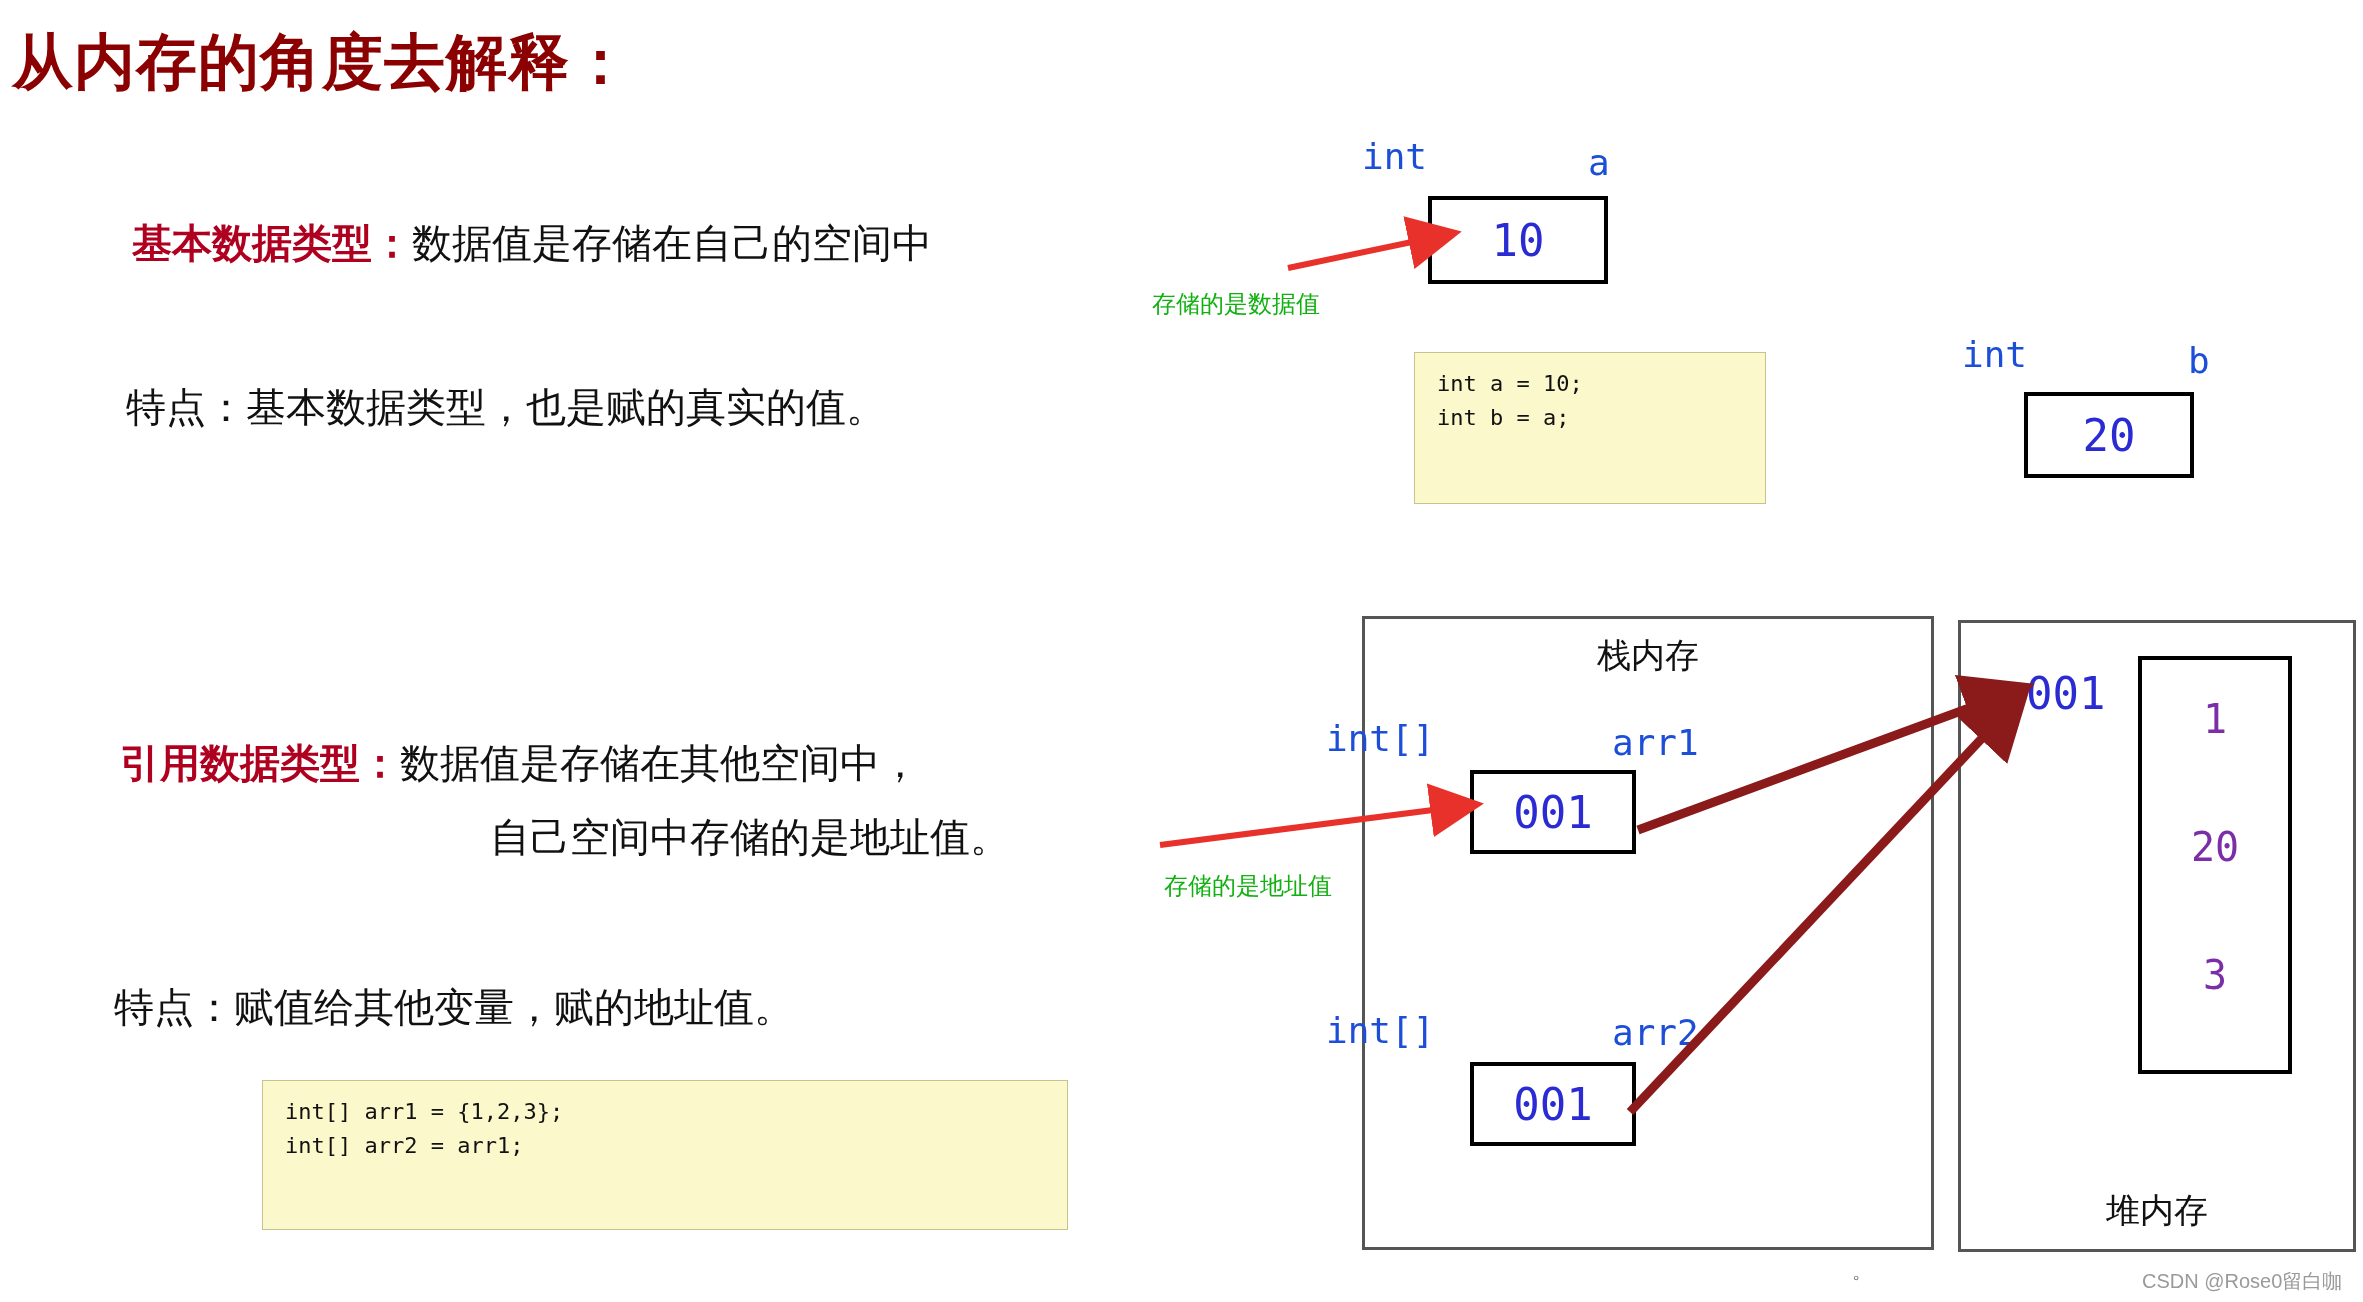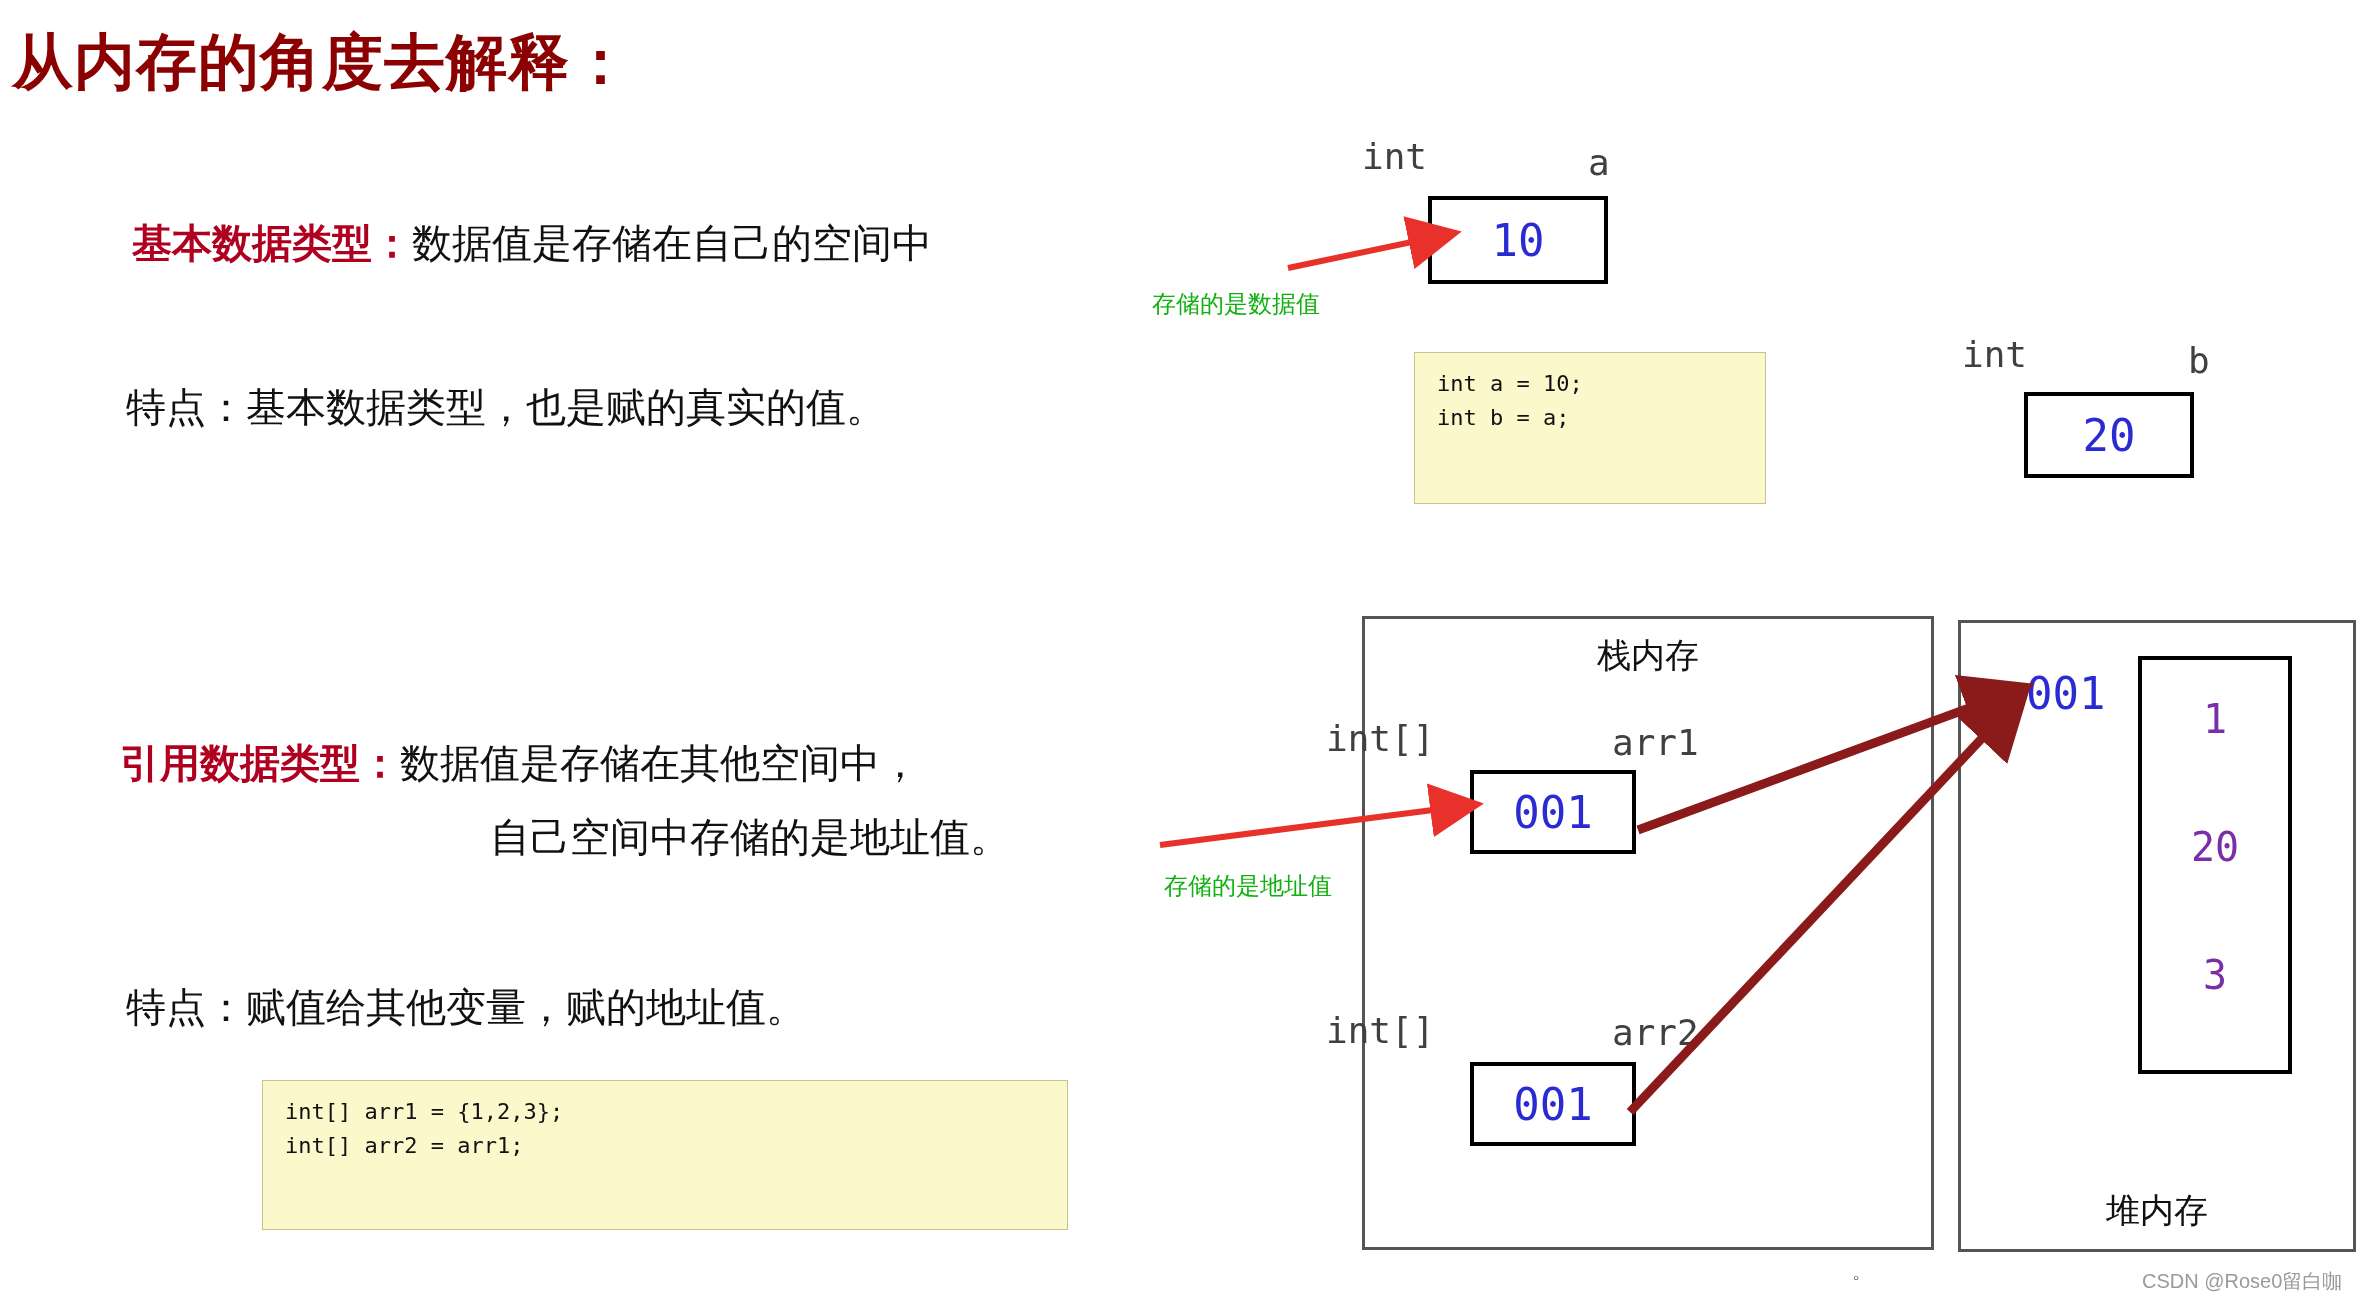--- a/index.html
+++ b/index.html
@@ -50,21 +50,21 @@
     font-size: 22px;
     color: #111111;
     line-height: 1.55;
     padding: 14px 22px;
     box-sizing: border-box;
   }
 
   .var-label {
     font-family: "DejaVu Sans Mono", monospace;
     font-size: 36px;
-    color: #404040;
+    color: #1d4ed8;
   }
 
   .val-box {
     border: 4px solid #000000;
     background: #ffffff;
     display: flex;
     align-items: center;
     justify-content: center;
     box-sizing: border-box;
   }
@@ -162,21 +162,21 @@
   <div class="abs code-box" style="left:1414px; top:352px; width:352px; height:152px;">
     <div>int a = 10;</div>
     <div>int b = a;</div>
   </div>
 
   <div class="abs line-row" style="left:120px; top:720px;">
     <span class="heading-red">引用数据类型：</span><span class="body-black">数据值是存储在其他空间中，</span>
   </div>
   <div class="abs body-black" style="left:490px; top:810px;">自己空间中存储的是地址值。</div>
 
-  <div class="abs body-black" style="left:126px; top:980px;">特点：赋值给其他变量，赋的地址值。</div>
+  <div class="abs body-black" style="left:114px; top:980px;">特点：赋值给其他变量，赋的地址值。</div>
 
   <div class="abs annot-green" style="left:1164px; top:870px;">存储的是地址值</div>
 
   <div class="abs code-box" style="left:262px; top:1080px; width:806px; height:150px;">
     <div>int[] arr1 = {1,2,3};</div>
     <div>int[] arr2 = arr1;</div>
   </div>
 
   <div class="abs mem-box" style="left:1362px; top:616px; width:572px; height:634px;">
     <div class="mem-label" style="margin-top:14px;">栈内存</div>

